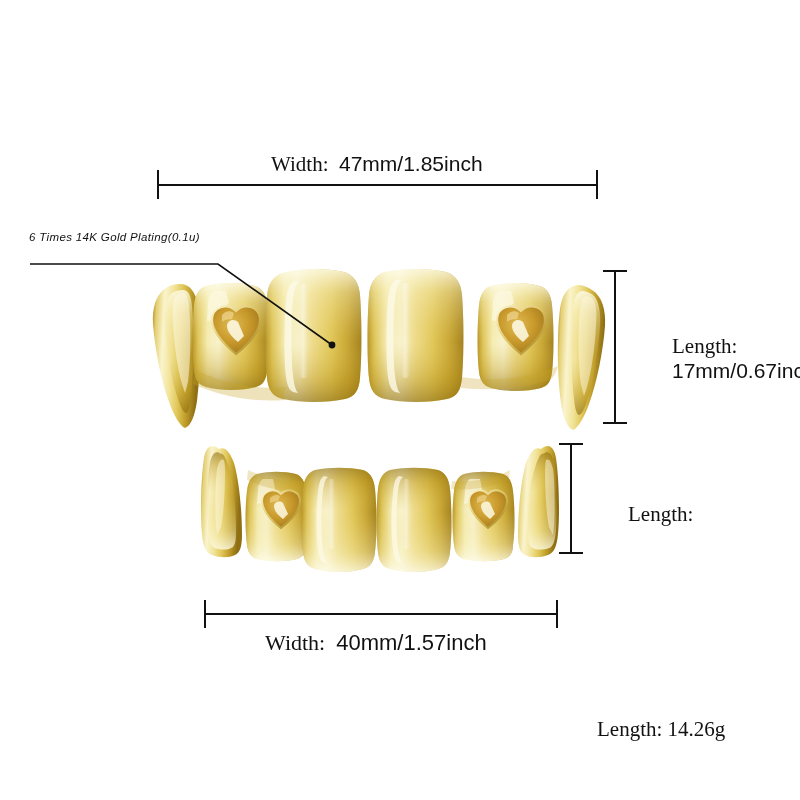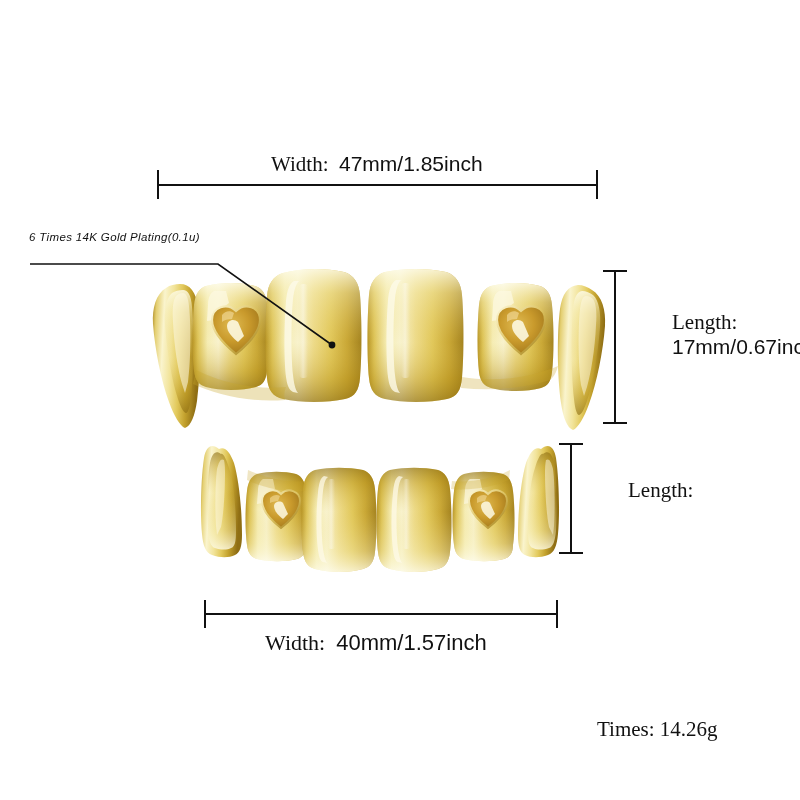--- a/index.html
+++ b/index.html
@@ -18,20 +18,21 @@
 
   
   .dim-label {
     position: absolute;
     white-space: nowrap;
     color: #111111;
     line-height: 1.18;
   }
   .dim-label .lbl {
     font-family: "Liberation Serif", serif;
+    margin-top: 24px;
   }
   .dim-label .val {
     font-family: "Liberation Sans", sans-serif;
     text-align: center;
   }
 
   #width-top-label {
     left: 271px;
     top: 152px;
     font-size: 21px;
@@ -351,16 +352,16 @@
   <div class="cap-h" style="left:559px; top:552px; width:24px;"></div>
 
   <div class="rule-h" style="left:204px; top:613px; width:354px;"></div>
   <div class="cap-v" style="left:204px; top:600px; height:28px;"></div>
   <div class="cap-v" style="left:556px; top:600px; height:28px;"></div>
   <div id="width-bottom-label" class="dim-label">
     <span class="lbl">Width:</span><span>&nbsp;&nbsp;</span><span class="val">40mm/1.57inch</span>
   </div>
 
   <div id="weight-label" class="dim-label">
-    <span class="lbl">Times: 14.26g</span>
+    <span class="lbl">Length: 14.26g</span>
   </div>
 
 </div>
 
 </body></html>

